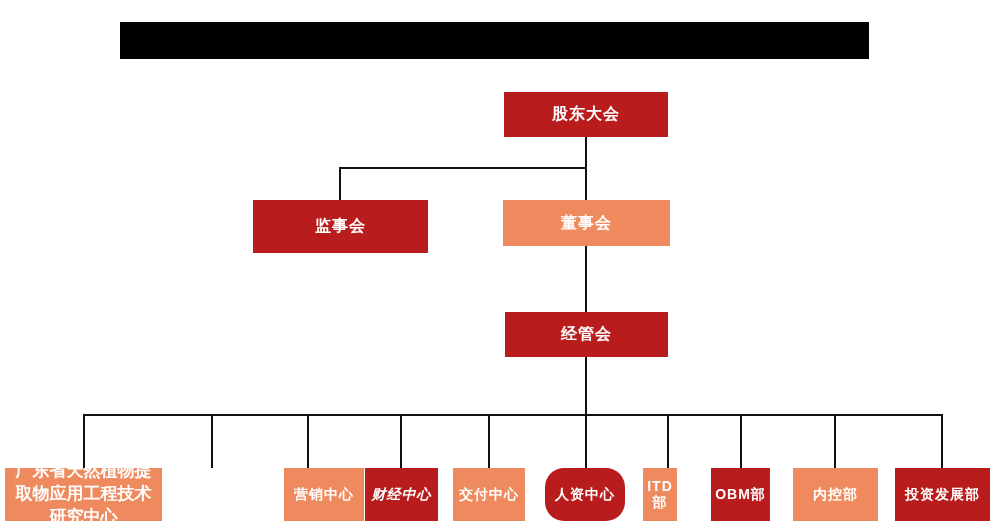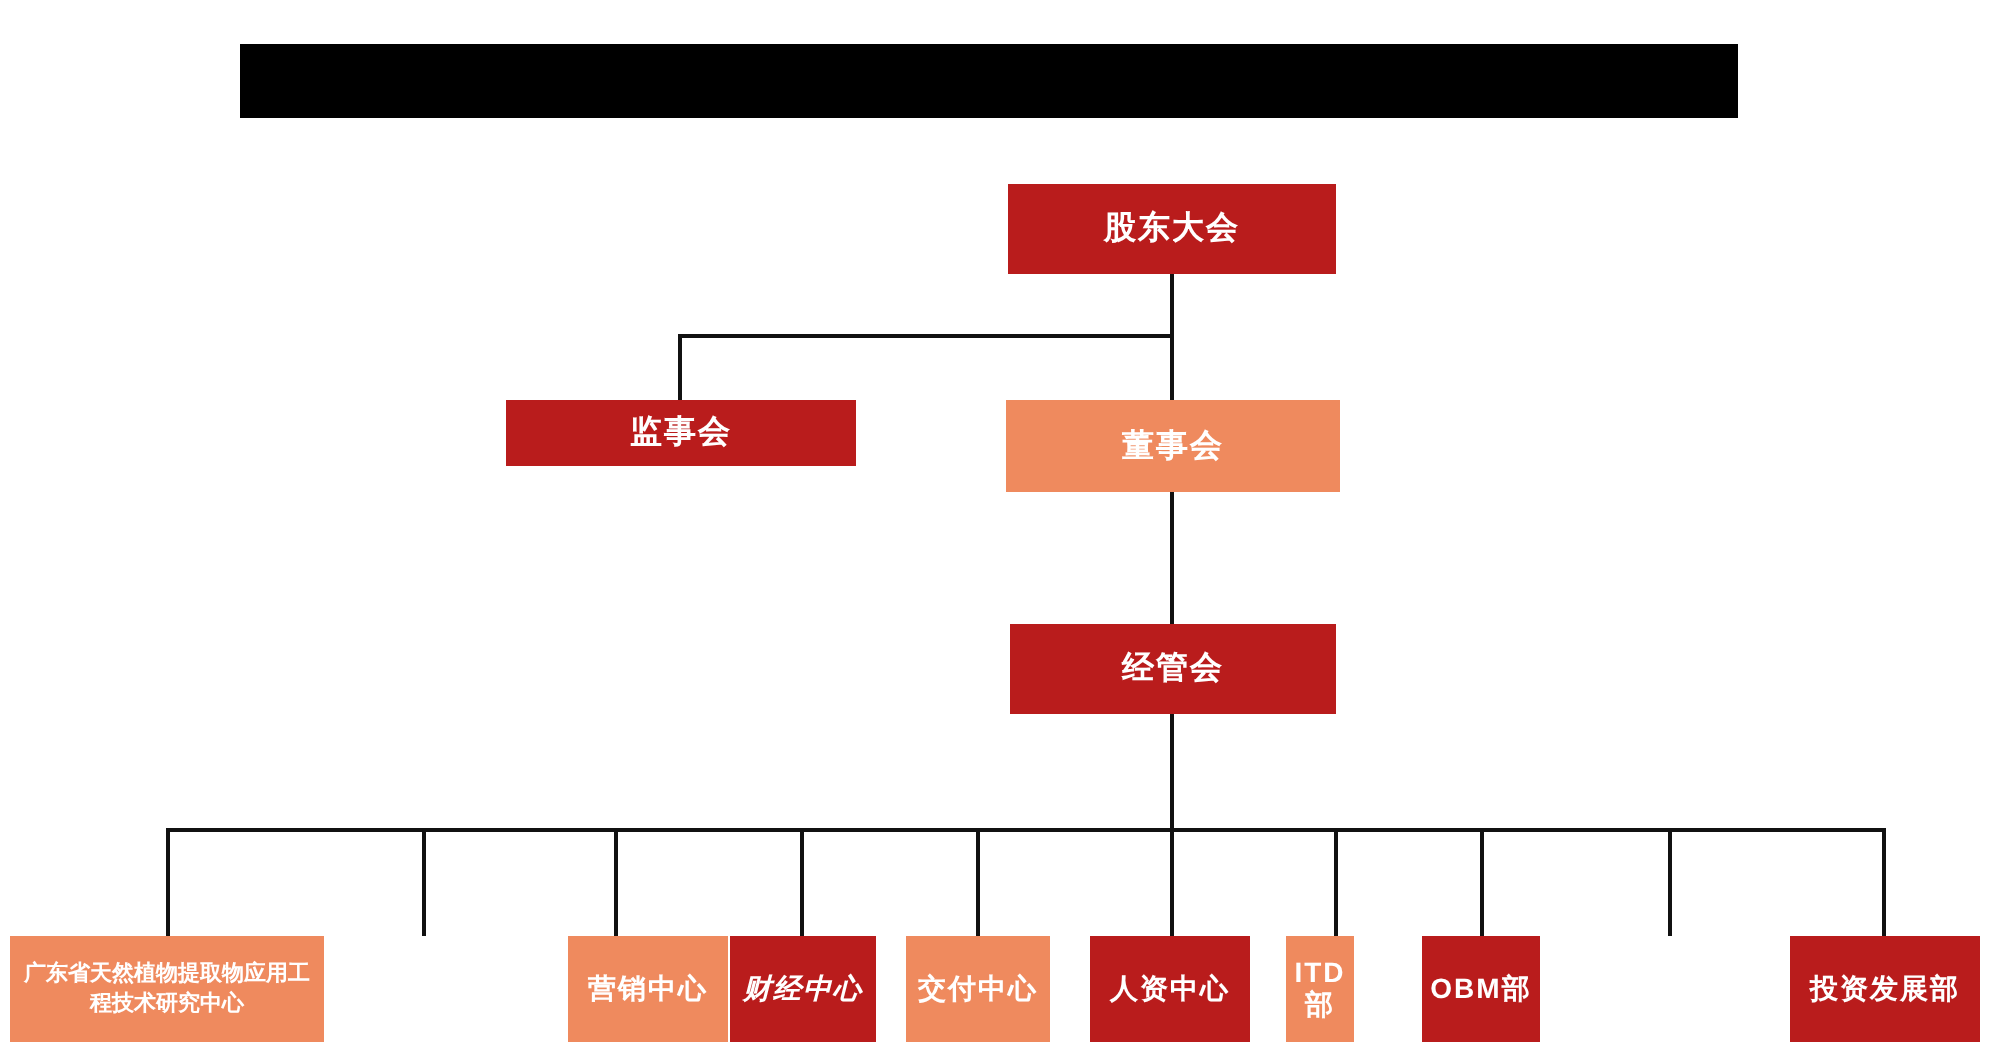--- a/index.html
+++ b/index.html
@@ -29,46 +29,46 @@
     text-align: center;
     color: #ffffff;
     font-weight: bold;
     box-sizing: border-box;
     padding: 2px 4px;
   }
   .dark  { background: #b91c1c; }
   .light { background: #EF8A5E; }
   .lvl-main { font-size: 16px; letter-spacing: 1px; }
   .lvl-dept { font-size: 14px; letter-spacing: 1px; }
-  .lvl-dept-small { font-size: 11px; line-height: 1.35; letter-spacing: 0px; padding: 2px 6px; }
+  .lvl-dept-small { font-size: 17px; line-height: 1.35; letter-spacing: 0px; padding: 2px 6px; }
   .line {
     position: absolute;
     background: #111111;
   }
   
   #v-root      { left: 585px; top: 137px; width: 2px; height: 63px;  }
   #h-level2    { left: 339px; top: 167px; width: 248px; height: 2px; }
   #v-jianshi   { left: 339px; top: 167px; width: 2px; height: 33px;  }
   #v-dong-jing { left: 585px; top: 246px; width: 2px; height: 66px;  }
   #v-jing-bus  { left: 585px; top: 357px; width: 2px; height: 111px; }
   #h-bus       { left: 83px;  top: 414px; width: 860px; height: 2px; }
   .drop        { top: 414px; width: 2px; height: 54px; }
 
   
   #n-root    { left: 504px; top: 92px;  width: 164px; height: 45px; }
-  #n-jianshi { left: 253px; top: 200px; width: 175px; height: 33px; }
+  #n-jianshi { left: 253px; top: 200px; width: 175px; height: 53px; }
   #n-dongshi { left: 503px; top: 200px; width: 167px; height: 46px; }
   #n-jinguan { left: 505px; top: 312px; width: 163px; height: 45px; }
   .dept { top: 468px; height: 53px; }
   #d0 { left: 5px;   width: 157px; }
   #d1 { left: 178px; width: 69px;  }
   #d2 { left: 284px; width: 80px;  }
   #d3 { left: 365px; width: 73px; font-style: italic;  }
   #d4 { left: 453px; width: 72px;  }
-  #d5 { left: 545px; width: 80px;  }
+  #d5 { left: 545px; width: 80px; border-radius: 19px;  }
   #d6 { left: 643px; width: 34px;  }
   #d7 { left: 711px; width: 59px;  }
   #d8 { left: 793px; width: 85px;  }
   #d9 { left: 895px; width: 95px;  }
 </style>
 </head>
 <body>
 
 <div class="canvas">
 
@@ -97,15 +97,16 @@
 
   <div class="node lvl-main dark" id="n-jinguan">经管会</div>
 
   <div class="node dept lvl-dept-small light" id="d0">广东省天然植物提取物应用工程技术研究中心</div>
   <div class="node dept lvl-dept light" id="d2">营销中心</div>
   <div class="node dept lvl-dept dark" id="d3">财经中心</div>
   <div class="node dept lvl-dept light" id="d4">交付中心</div>
   <div class="node dept lvl-dept dark" id="d5">人资中心</div>
   <div class="node dept lvl-dept light" id="d6">ITD部</div>
   <div class="node dept lvl-dept dark" id="d7">OBM部</div>
+  <div class="node dept lvl-dept light" id="d8">内控部</div>
   <div class="node dept lvl-dept dark" id="d9">投资发展部</div>
 
 </div>
 
 </body></html>

